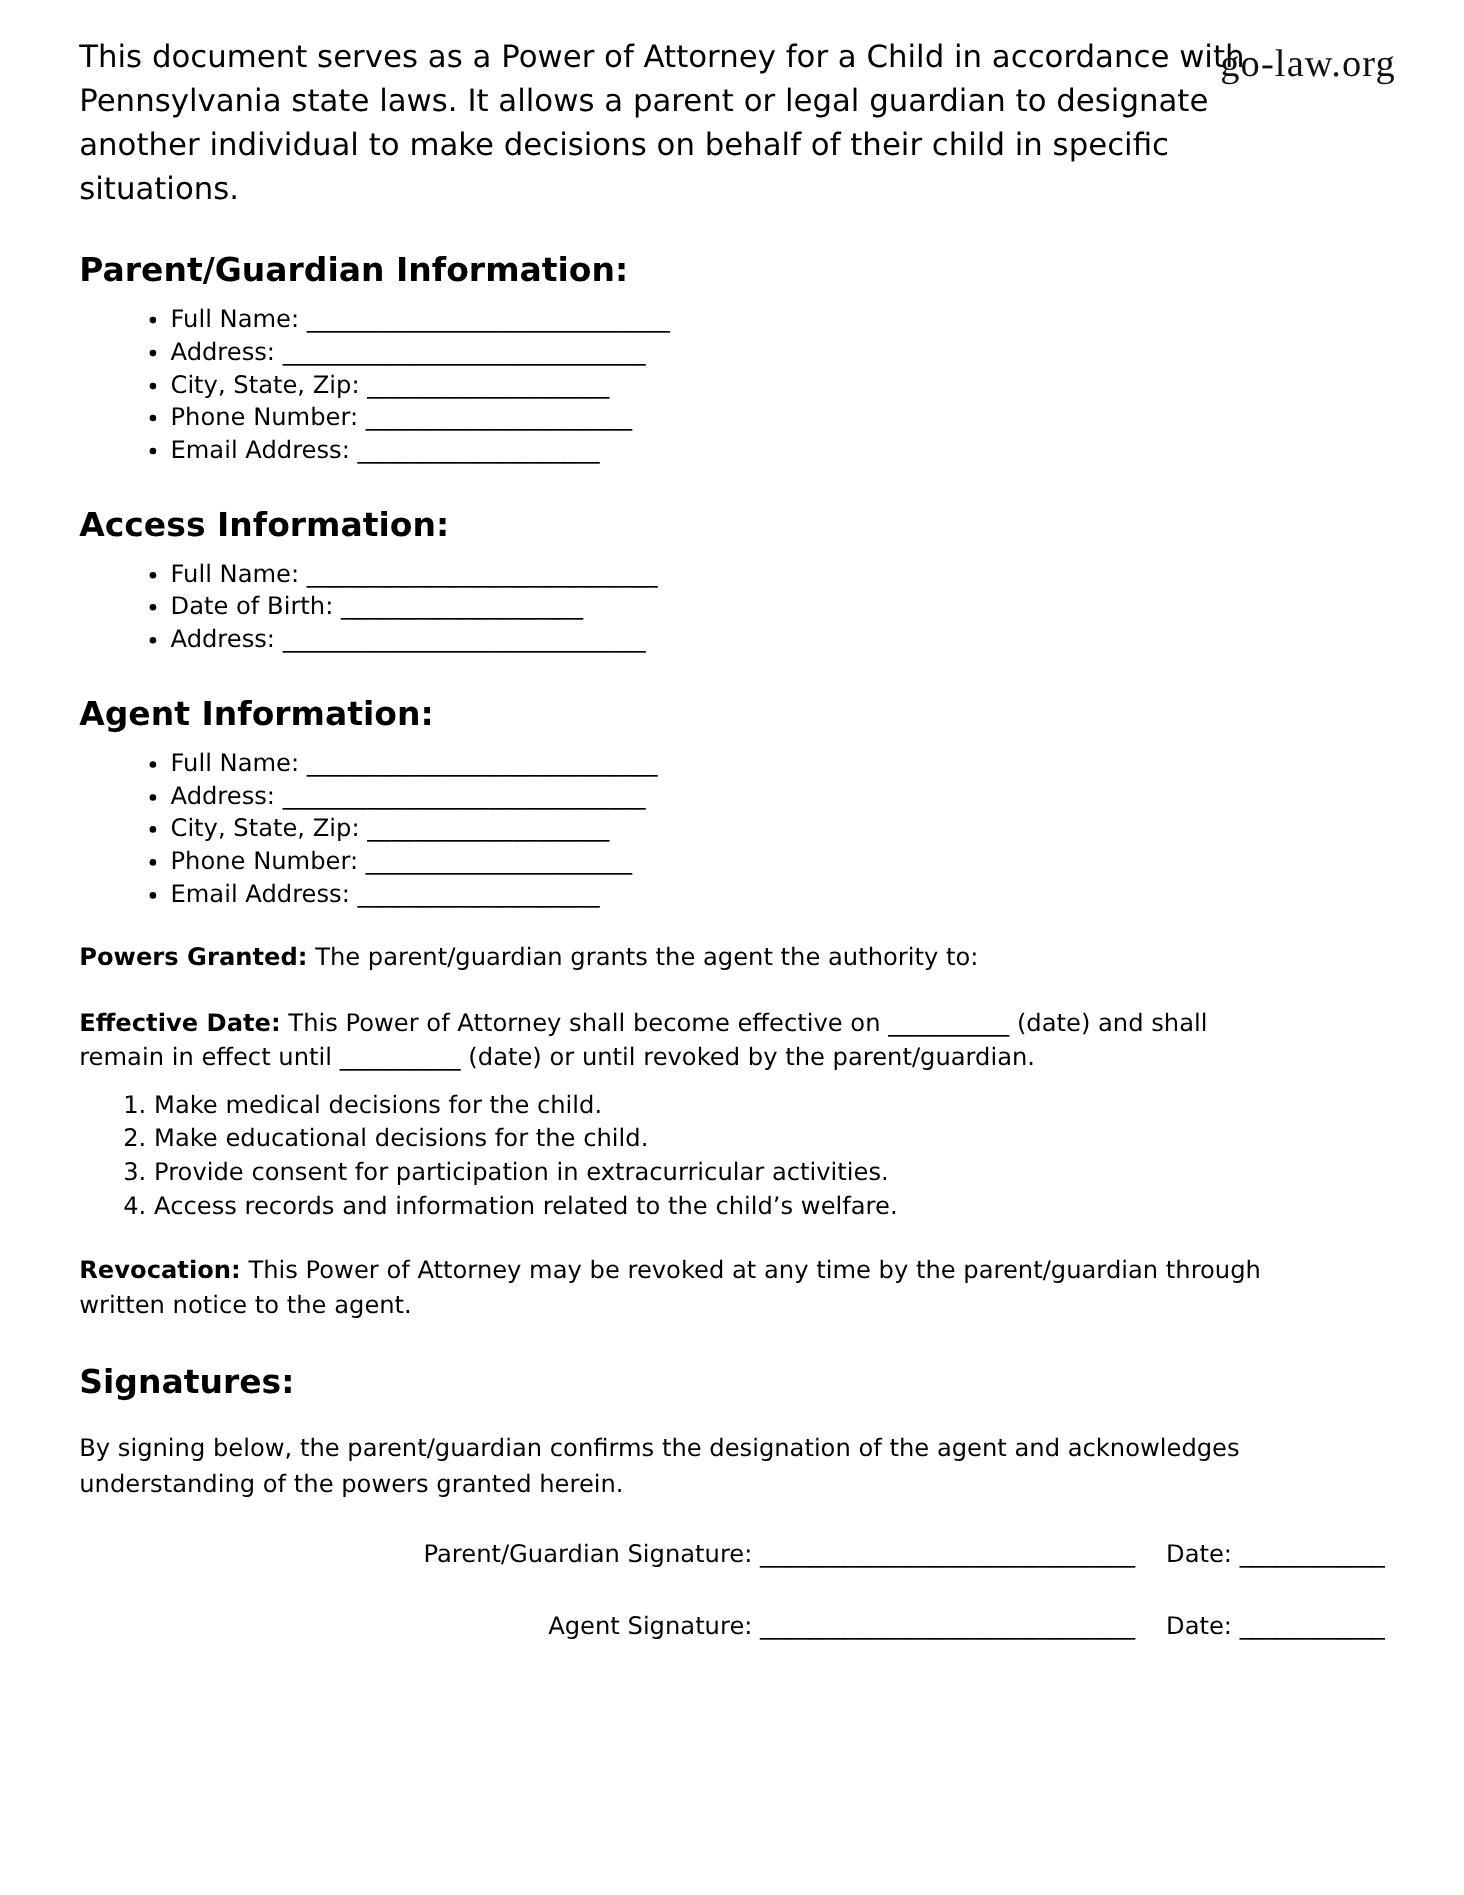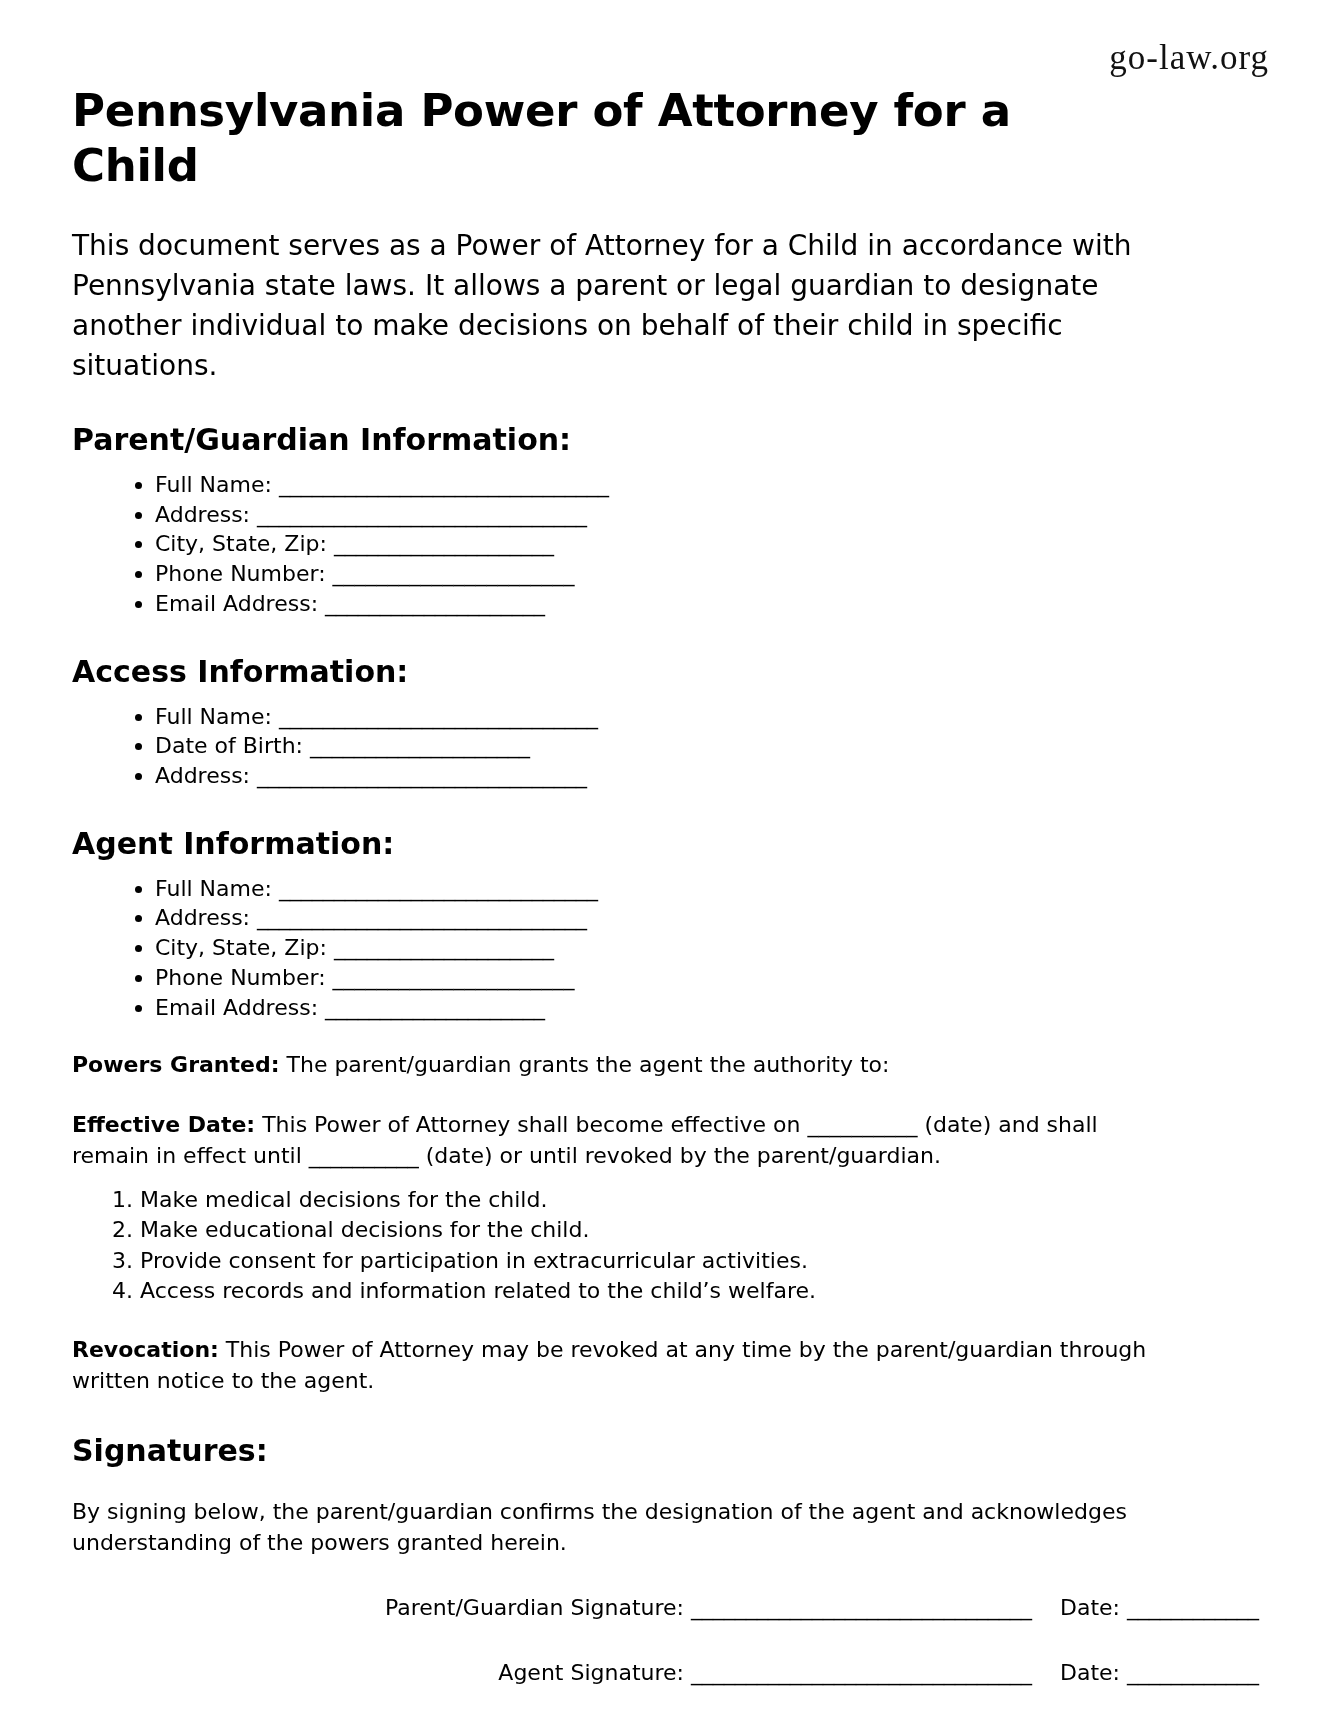--- a/index.html
+++ b/index.html
@@ -88,21 +88,20 @@
   }
   .nowrap { white-space: nowrap; }
 </style>
 </head>
 <body>
 
 <div class="page">
 
   <div class="watermark">go-law.org</div>
 
-  <h1 class="doc-title">Pennsylvania Power of Attorney for a Child</h1>
 
   <p class="intro">This document serves as a Power of Attorney for a Child in accordance with Pennsylvania state laws. It allows a parent or legal guardian to designate another individual to make decisions on behalf of their child in specific situations.</p>
 
   <h2 class="section">Parent/Guardian Information:</h2>
   <ul class="fields">
     <li>Full Name: ______________________________</li>
     <li>Address: ______________________________</li>
     <li>City, State, Zip: ____________________</li>
     <li>Phone Number: ______________________</li>
     <li>Email Address: ____________________</li>

